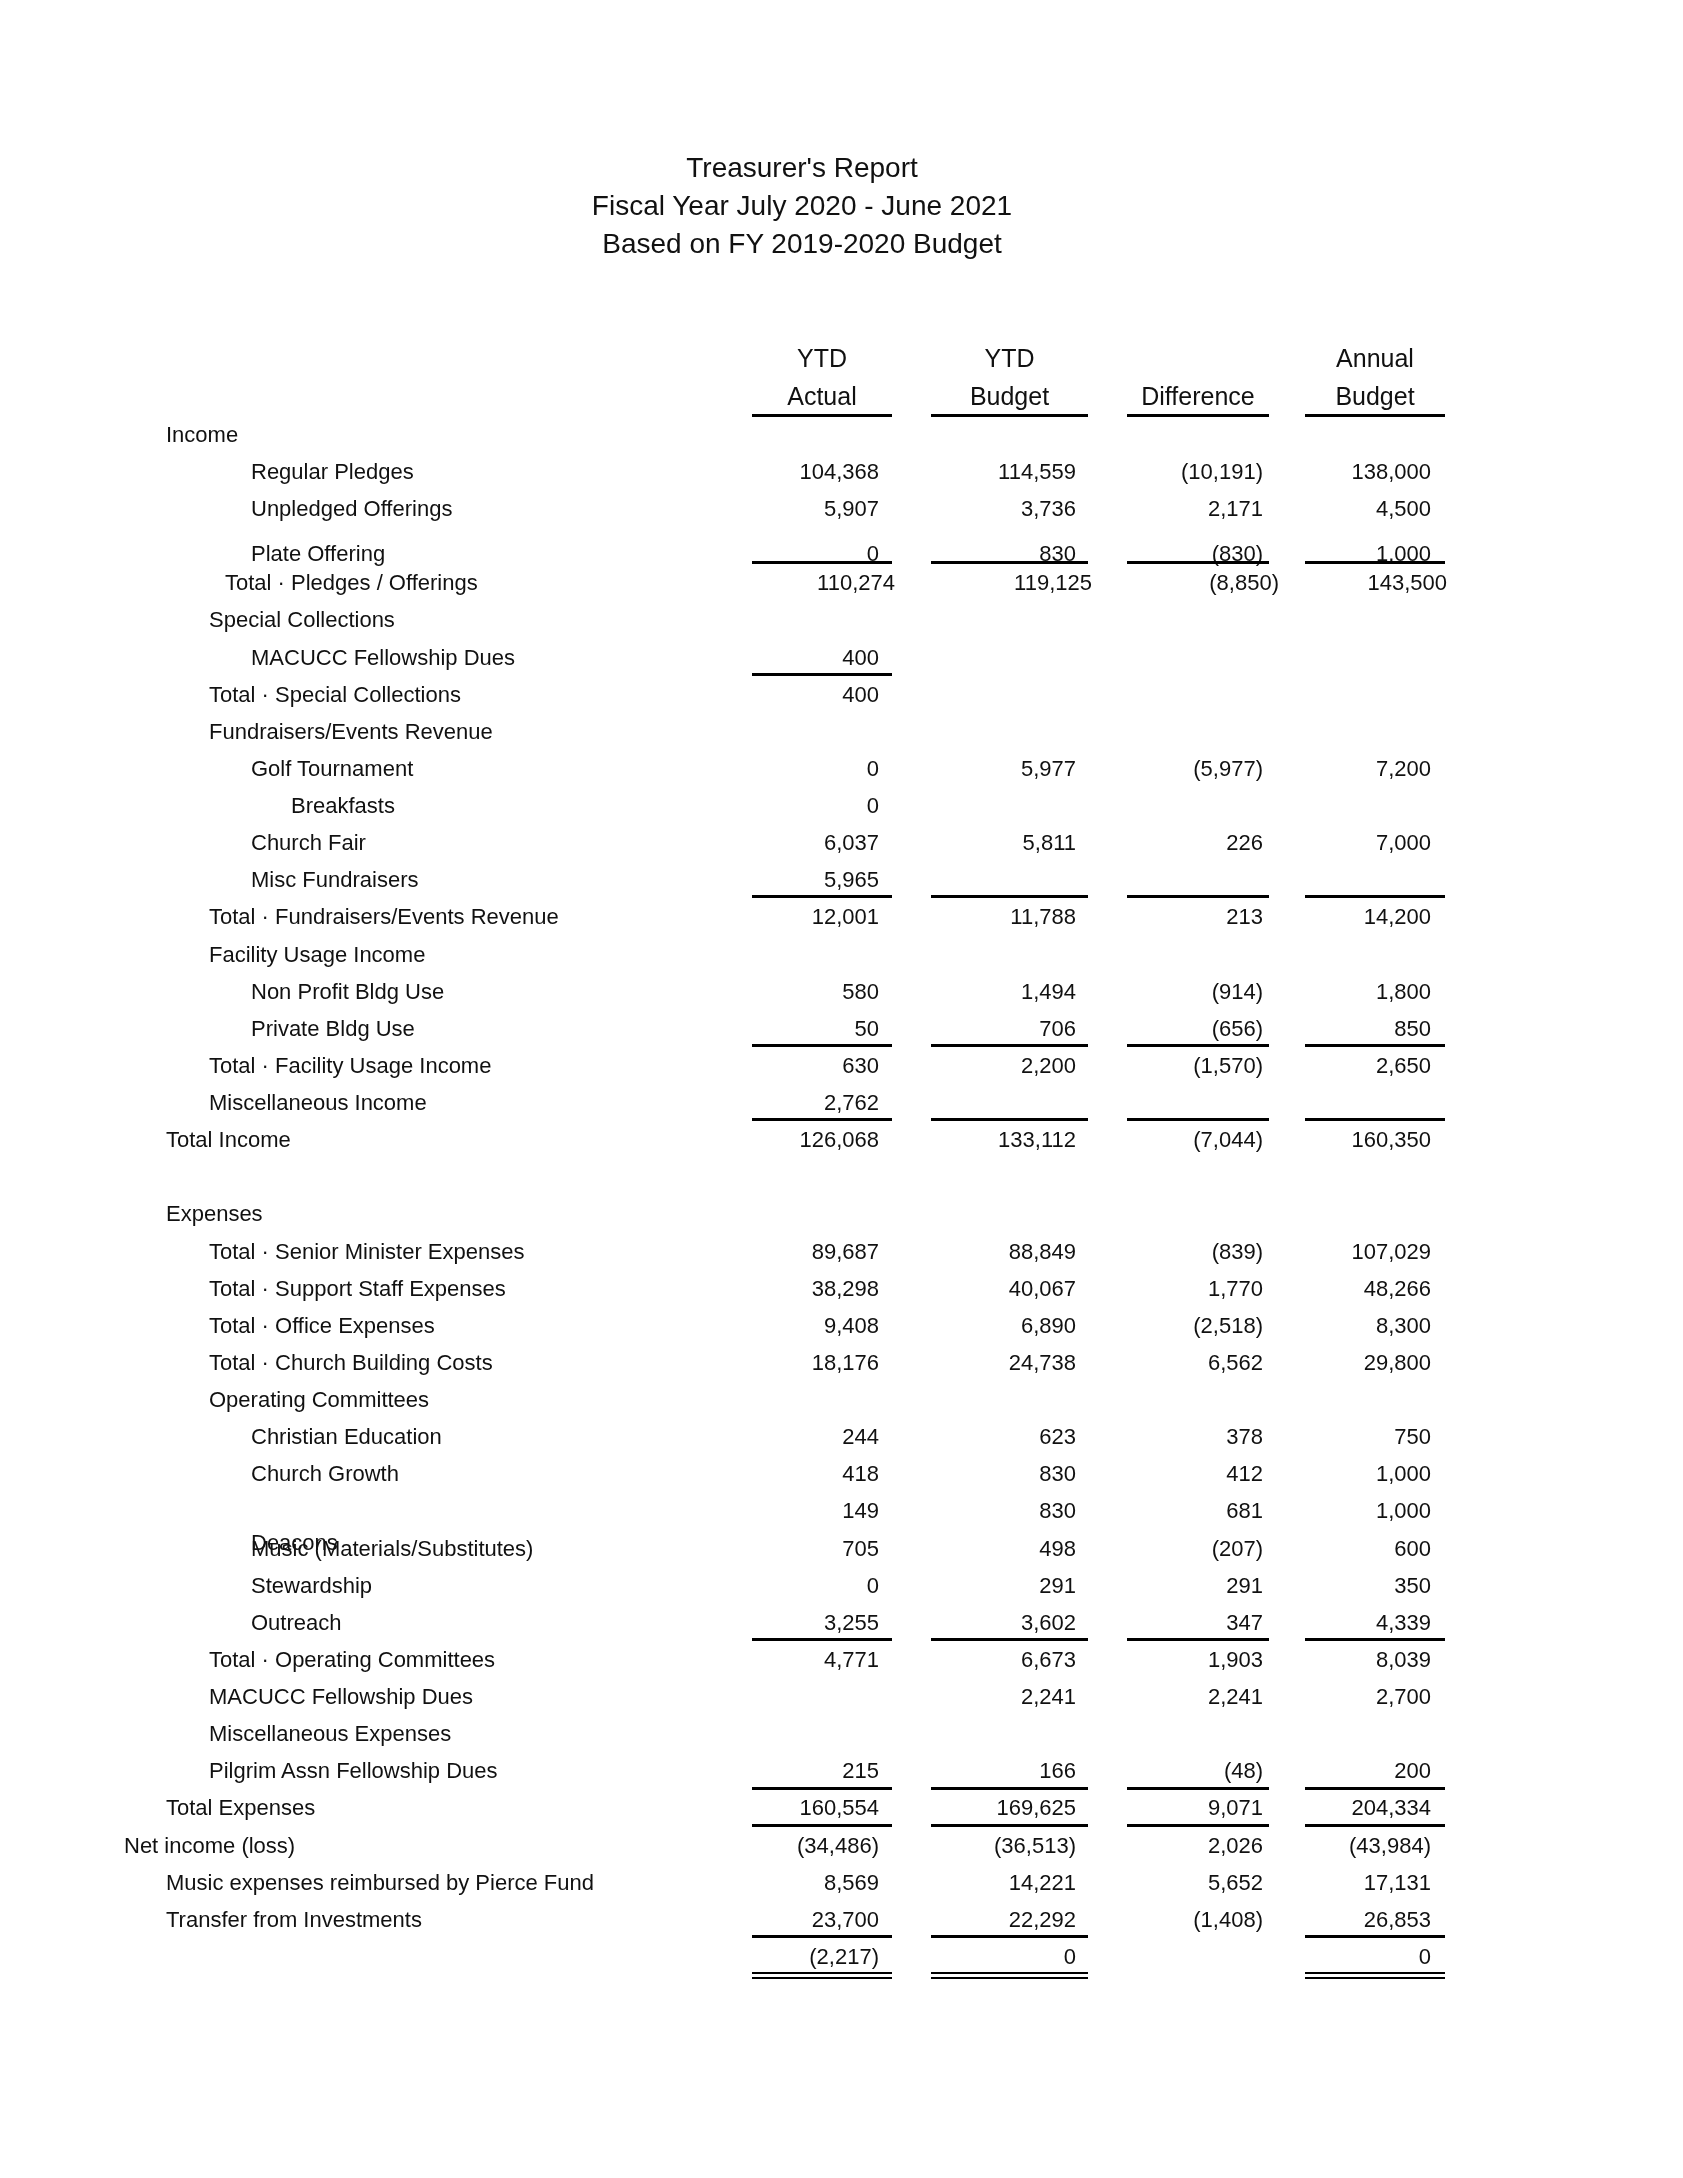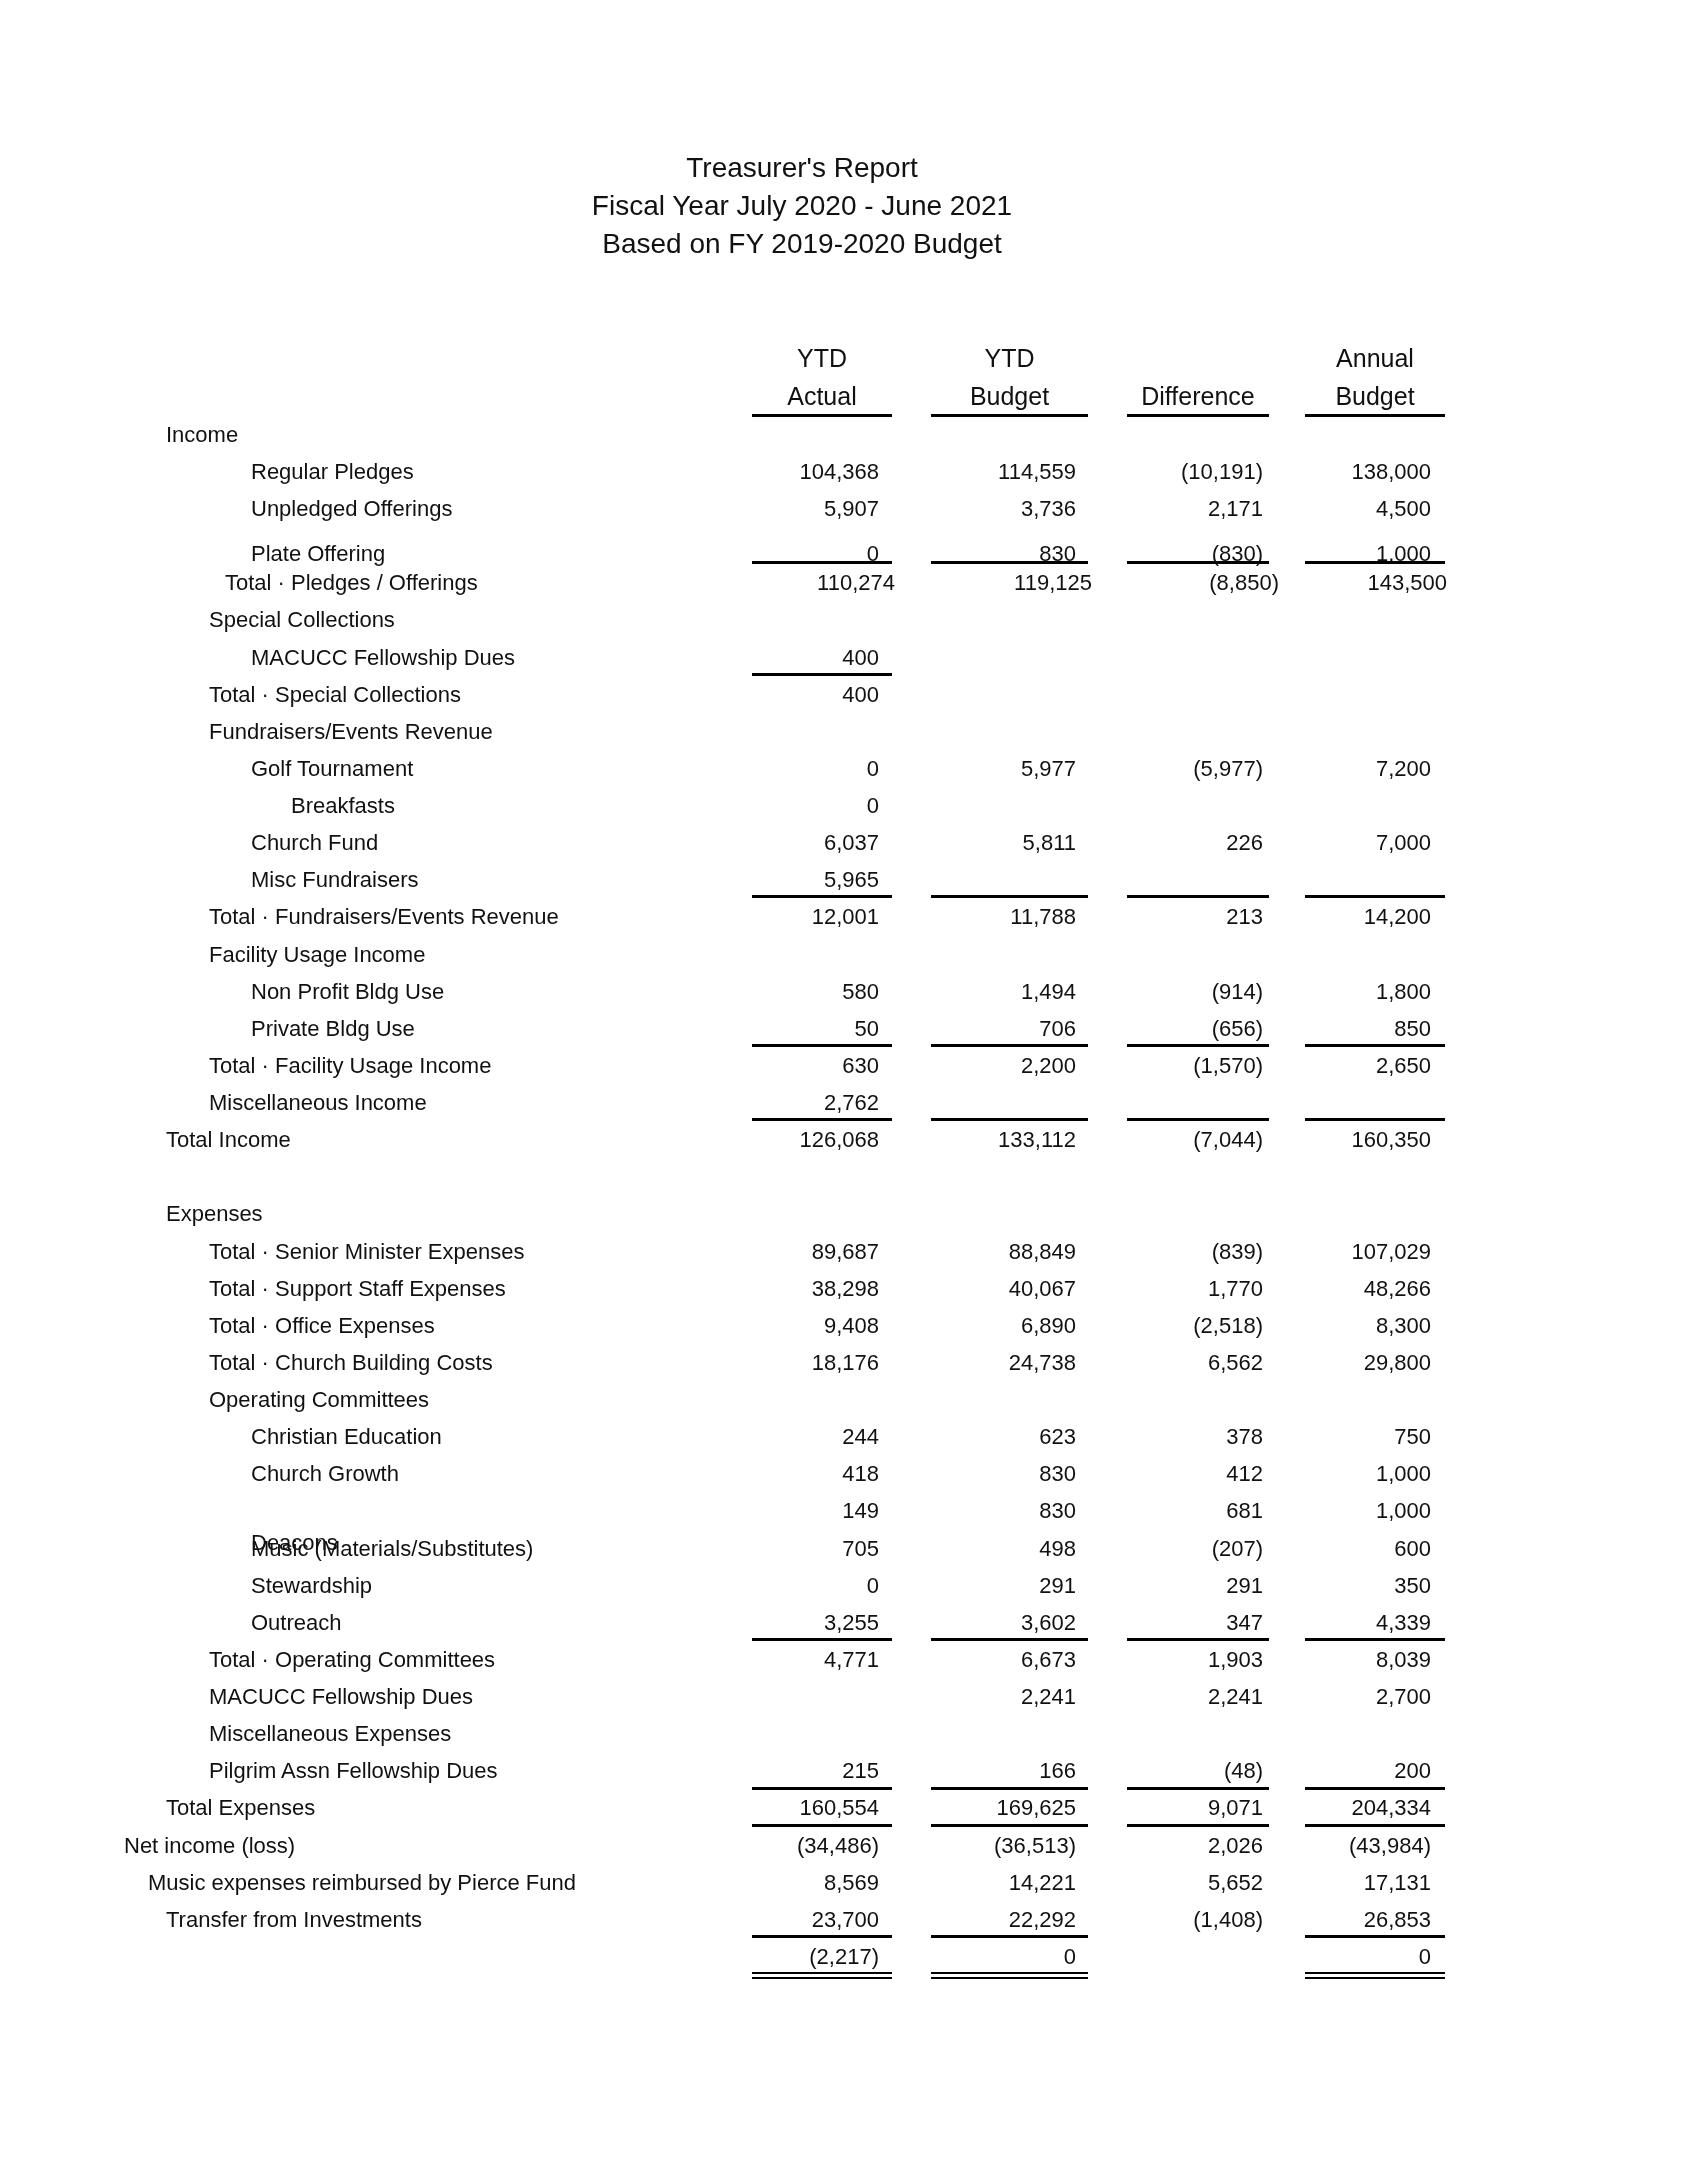--- a/index.html
+++ b/index.html
@@ -125,21 +125,21 @@
       <span class="num c3">7,200</span>
     </div>
     <div class="row" style="top: 787px;">
       <span class="lbl" style="left: 247px; margin-left: 44px;">Breakfasts</span>
       <span class="num c0">0</span>
       <span class="num c1"></span>
       <span class="num c2"></span>
       <span class="num c3"></span>
     </div>
     <div class="row" style="top: 824px;">
-      <span class="lbl" style="left: 251px;">Church Fund</span>
+      <span class="lbl" style="left: 251px;">Church Fair</span>
       <span class="num c0">6,037</span>
       <span class="num c1">5,811</span>
       <span class="num c2">226</span>
       <span class="num c3">7,000</span>
     </div>
     <div class="row" style="top: 861px;">
       <span class="lbl" style="left: 251px;">Misc Fundraisers</span>
       <span class="num c0">5,965</span>
       <span class="num c1"></span>
       <span class="num c2"></span>
@@ -321,21 +321,21 @@
       <span class="num c3">204,334</span>
     </div>
     <div class="row" style="top: 1827px;">
       <span class="lbl" style="left: 124px;">Net income (loss)</span>
       <span class="num c0">(34,486)</span>
       <span class="num c1">(36,513)</span>
       <span class="num c2">2,026</span>
       <span class="num c3">(43,984)</span>
     </div>
     <div class="row" style="top: 1864px;">
-      <span class="lbl" style="left: 148px;">Music expenses reimbursed by Pierce Fund</span>
+      <span class="lbl" style="left: 166px;">Music expenses reimbursed by Pierce Fund</span>
       <span class="num c0">8,569</span>
       <span class="num c1">14,221</span>
       <span class="num c2">5,652</span>
       <span class="num c3">17,131</span>
     </div>
     <div class="row" style="top: 1901px;">
       <span class="lbl" style="left: 166px;">Transfer from Investments</span>
       <span class="num c0">23,700</span>
       <span class="num c1">22,292</span>
       <span class="num c2">(1,408)</span>

